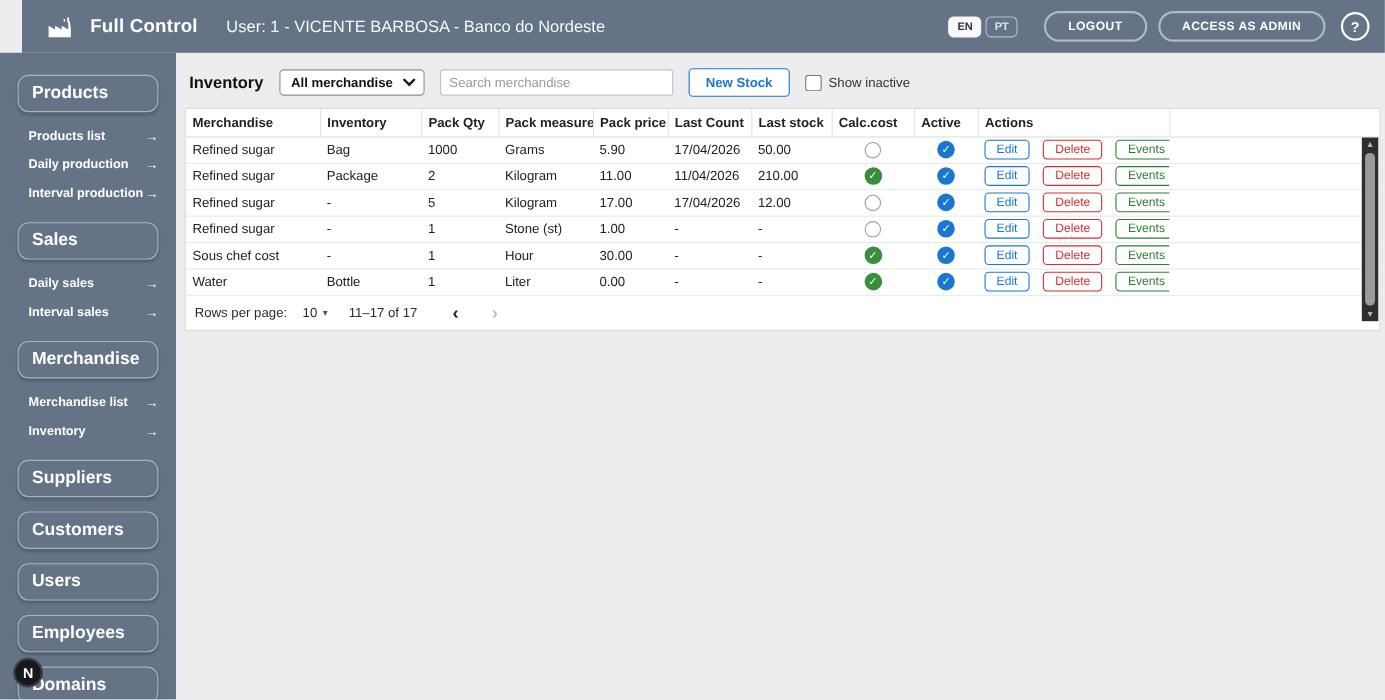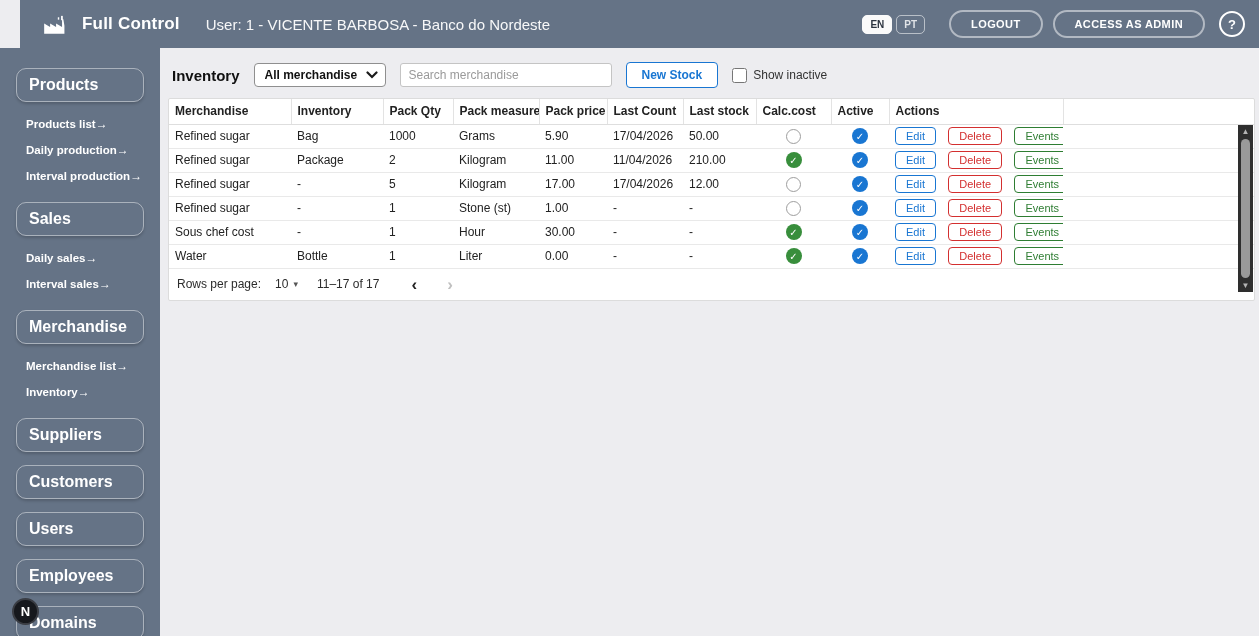--- a/index.html
+++ b/index.html
@@ -46,21 +46,21 @@
     background: #657386; overflow: hidden;
   }
   .side-section {
     margin: 13px 16px 9px 16px; padding: 7px 12px;
     border: 1px solid rgba(255,255,255,.45); border-radius: 10px;
     color: #fff; font-size: 16px; font-weight: bold; cursor: pointer;
     box-shadow: 0 2px 3px rgba(0,0,0,.18);
   }
   .sidebar-nav > .side-section:first-child { margin-top: 20px; }
   .side-sub {
-    display: flex; justify-content: flex-start; align-items: center;
+    display: flex; justify-content: space-between; align-items: center;
     padding: 6px 16px 6px 26px; color: #fff; font-size: 11.5px; font-weight: bold;
     cursor: pointer;
   }
   .side-sub .arrow { font-size: 12px; }
   .dev-badge {
     position: absolute; left: 12px; bottom: 11px; width: 27px; height: 27px;
     border-radius: 50%; background: #16181d; border: 2px solid #3a3d44;
     color: #fff; font-size: 13px; font-weight: bold;
     display: flex; align-items: center; justify-content: center; cursor: pointer;
   }

